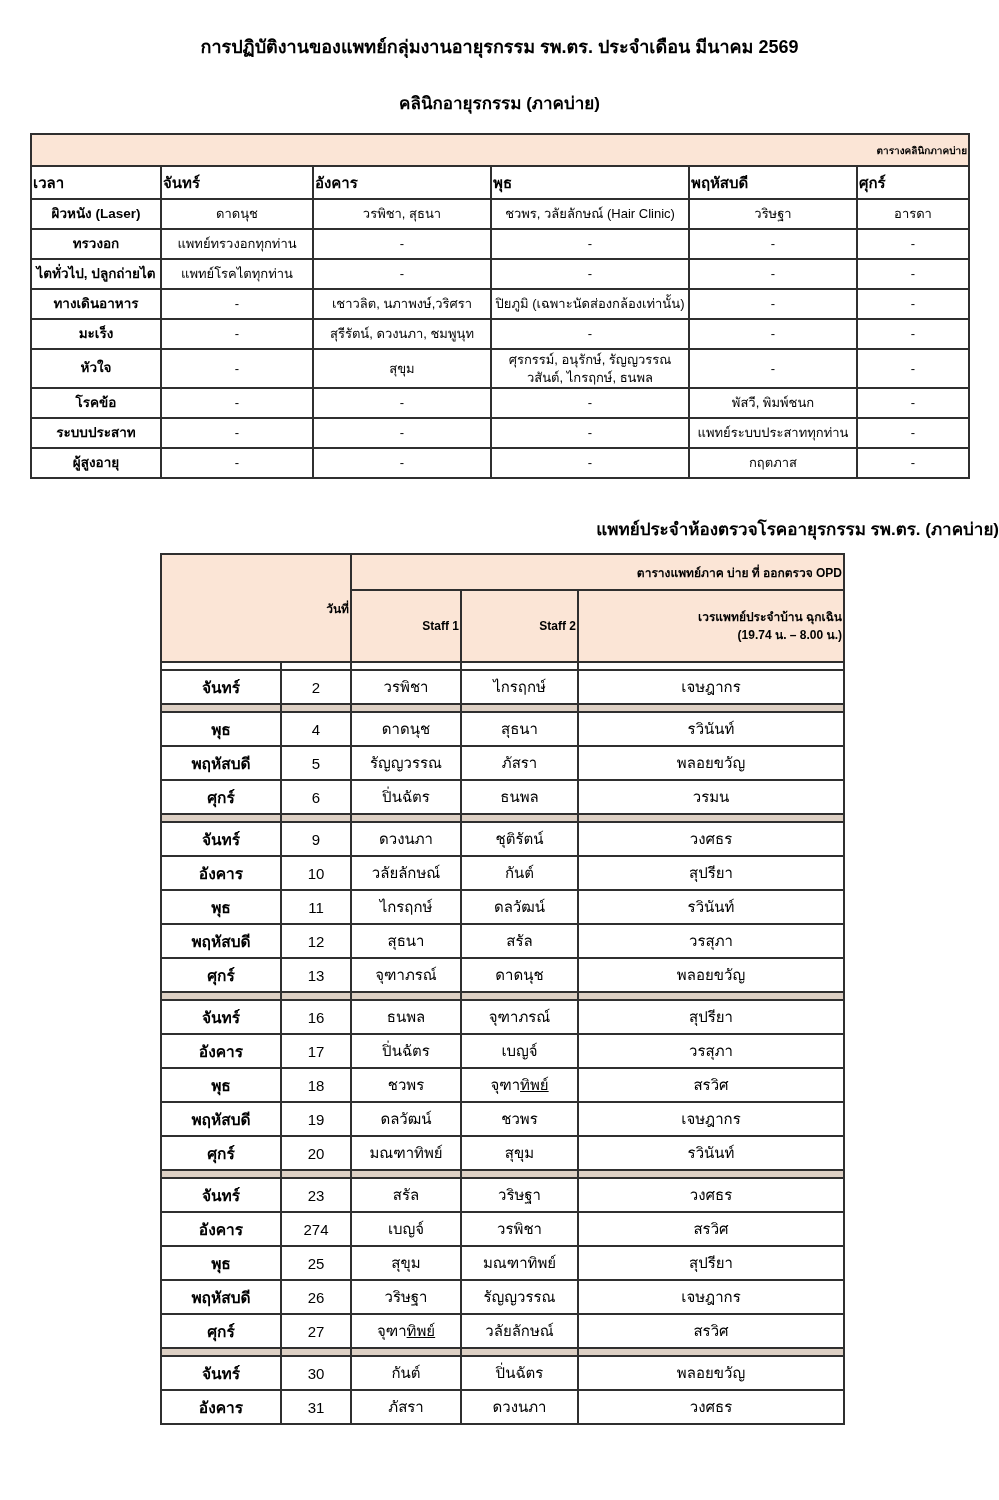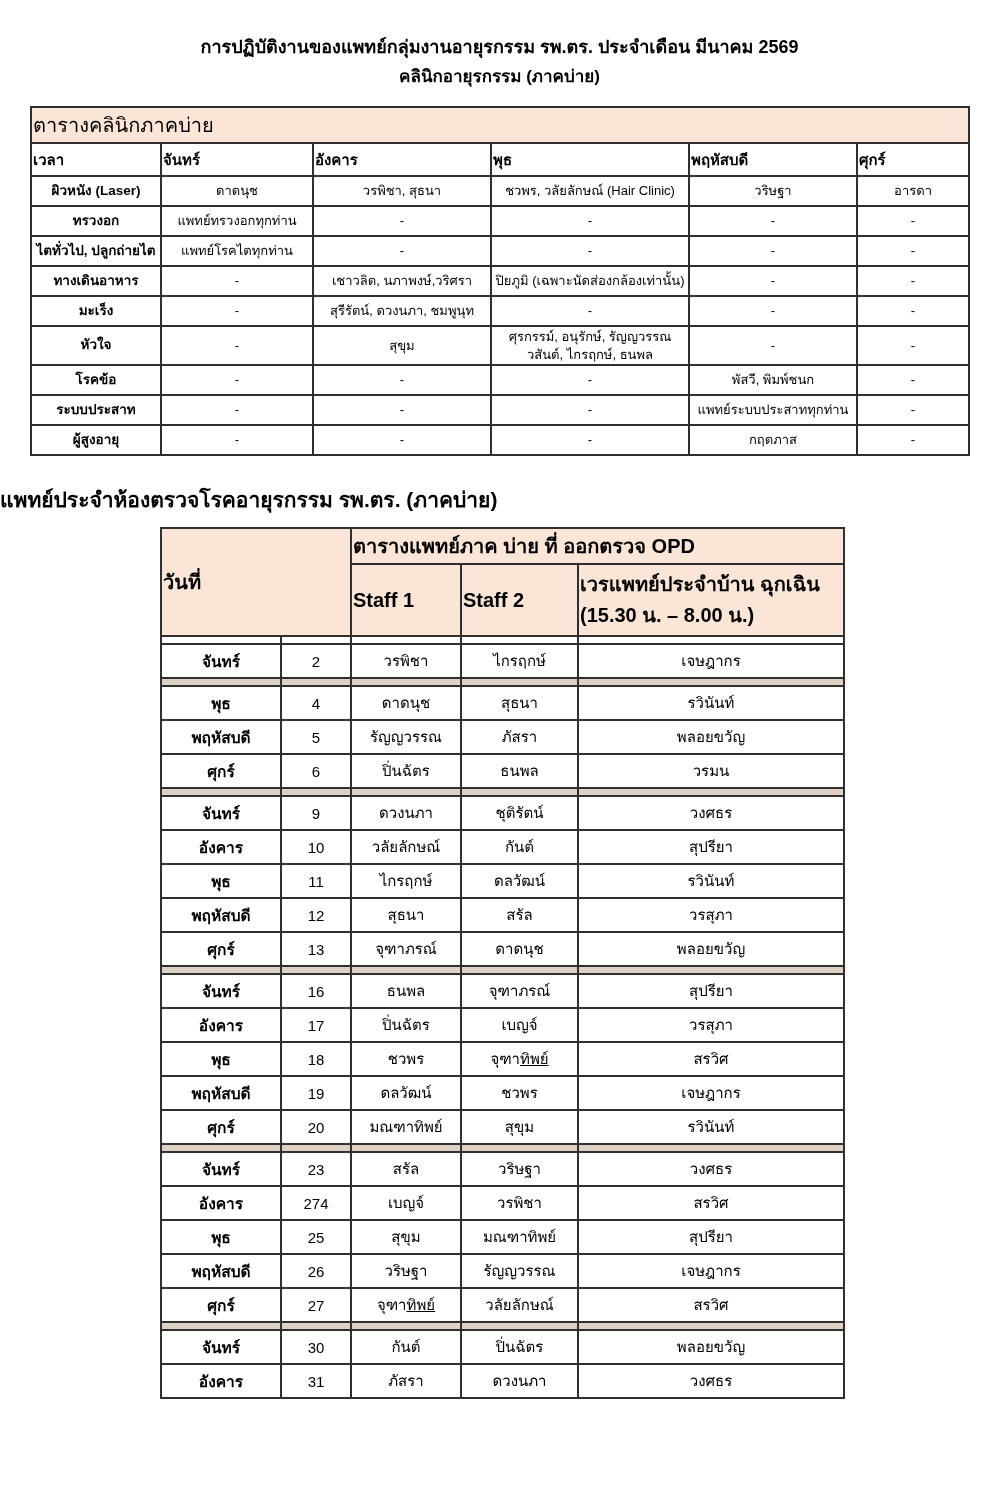--- a/index.html
+++ b/index.html
@@ -5,42 +5,42 @@
   html,body{margin:0;padding:0;}
   body{
     width:999px;height:1500px;background:#ffffff;color:#000;
     font-family:"Liberation Sans","DejaVu Sans",sans-serif;
     -webkit-font-smoothing:antialiased;
   }
   .page-title{
     text-align:center;font-weight:bold;font-size:18px;padding-top:32px;letter-spacing:0;
   }
   .page-subtitle{
-    text-align:center;font-weight:bold;font-size:17px;margin-top:1px;
+    text-align:center;font-weight:bold;font-size:17px;margin-top:28px;
   }
   table{border-collapse:collapse;table-layout:fixed;}
   th,td{border:2px solid #2f2f2f;overflow:hidden;}
 
   
   .clinic-table{margin:17px 0 0 30px;width:938px;}
   .clinic-table .band{
-    background:#fbe5d6;height:28px;font-size:20px;font-weight:normal;text-align:left;
+    background:#fbe5d6;height:28px;font-size:10px;font-weight:bold;text-align:right;
   }
   .clinic-table thead th{height:29px;font-size:15px;font-weight:bold;text-align:left;}
   .clinic-table tbody td{
     height:26px;font-size:13px;text-align:center;padding:1px 3px;line-height:1.35;
   }
   .clinic-table tbody td.label{font-weight:bold;font-size:13.5px;border-radius:13px;}
   .clinic-table td.multiline{white-space:pre-line;}
 
   
-  .section-title{text-align:left;font-weight:bold;font-size:21px;margin-top:27px;}
+  .section-title{text-align:right;font-weight:bold;font-size:17px;margin-top:36px;}
   .opd-table{margin:11px 0 0 160px;width:683px;}
   .opd-table thead th{
-    background:#fbe5d6;font-weight:bold;text-align:left;font-size:20px;
+    background:#fbe5d6;font-weight:bold;text-align:right;font-size:12px;
   }
   .opd-table .hdr-top{height:36px;}
   .opd-table .hdr-bottom th{height:68px;}
   .opd-table .oncall-hdr div{line-height:1.55;}
   .opd-table tbody td{
     height:32px;font-size:15px;text-align:center;padding:0 3px;
   }
   .opd-table tbody td.day{font-weight:bold;font-size:15.5px;}
   .opd-table tr.spacer td{height:6px;padding:0;line-height:0;font-size:0;}
   .opd-table tr.spacer.tan td{background:#ddd0c4;}
@@ -167,21 +167,21 @@
     <thead>
       <tr class="hdr-top">
         <th colspan="2" rowspan="2">วันที่</th>
         <th colspan="3">ตารางแพทย์ภาค บ่าย ที่ ออกตรวจ OPD</th>
       </tr>
       <tr class="hdr-bottom">
         <th>Staff 1</th>
         <th>Staff 2</th>
         <th class="oncall-hdr">
           <div>เวรแพทย์ประจำบ้าน ฉุกเฉิน</div>
-          <div>(15.30 น. – 8.00 น.)</div>
+          <div>(19.74 น. – 8.00 น.)</div>
         </th>
       </tr>
     </thead>
     <tbody id="opd-body">
         <tr class="spacer white">
           <td></td>
           <td></td>
           <td></td>
           <td></td>
           <td></td>

